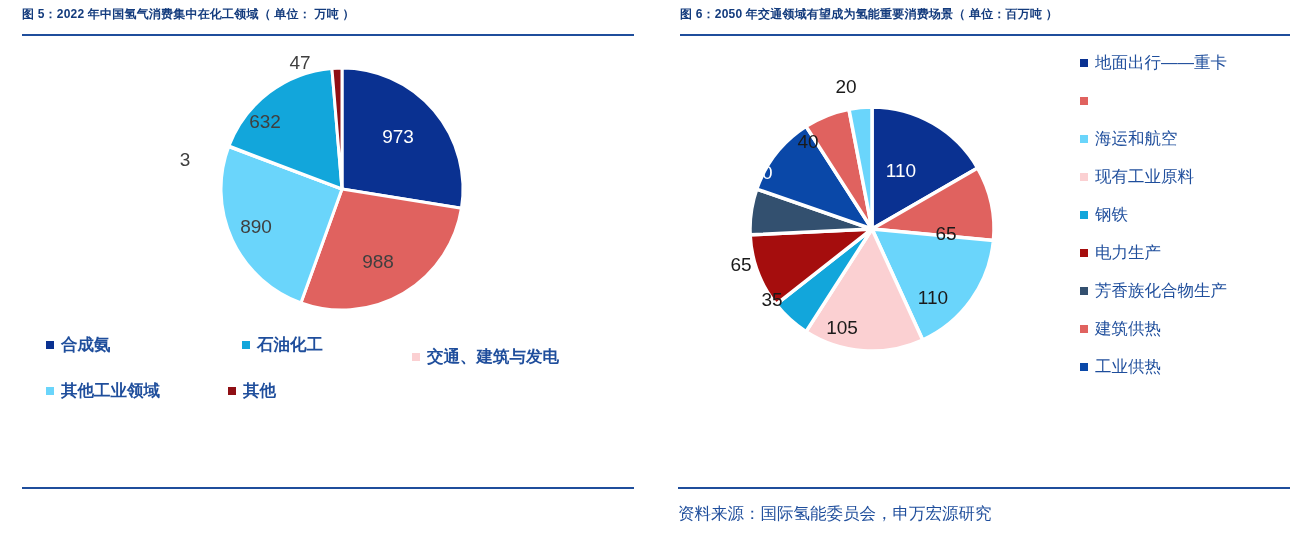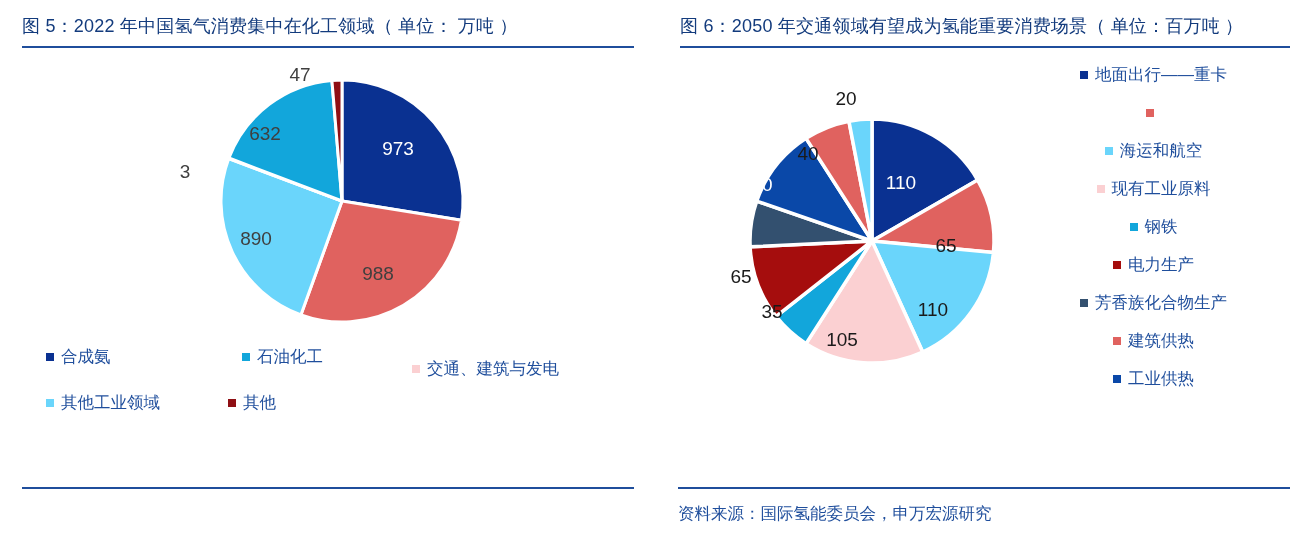--- a/index.html
+++ b/index.html
@@ -8,25 +8,24 @@
     background: #ffffff;
     font-family: "Liberation Sans", "DejaVu Sans", sans-serif;
     overflow: hidden;
   }
   .page { position: relative; width: 1313px; height: 537px; display: flex; }
   .panel { position: relative; width: 656px; height: 537px; padding: 0 22px; }
   .panel.right { padding-left: 24px; }
 
   .fig-title {
     color: #133b7d;
-    font-weight: normal;
-    font-size: 18px;
+    font-weight: bold;
+    font-size: 12px;
     line-height: 28px;
     letter-spacing: 0.2px;
-    padding-top: 12px;
     white-space: pre-wrap;
   }
   .title-rule {
     border-bottom: 2.5px solid #1f4e9c;
     margin-top: 6px;
   }
 
   .chart-area {
     position: relative;
     height: 390px;
@@ -46,20 +45,21 @@
   
   .legend-left {
     position: absolute;
     left: 24px;
     top: 292px;
     width: 600px;
     display: flex;
     flex-wrap: wrap;
     font-size: 16.5px;
     color: #1f4e9c;
+    font-weight: bold;
   }
   .legend-left .li {
     display: flex;
     align-items: center;
     height: 34px;
     white-space: nowrap;
   }
   .legend-left .li.r1a { width: 196px; }
   .legend-left .li.r1b { width: 182px; }
   .legend-left .li.r1c { width: 170px; }
@@ -72,21 +72,20 @@
     left: 400px;
     top: 8px;
     font-size: 16.5px;
     color: #1f4e9c;
   }
   .legend-right .li {
     display: flex;
     align-items: center;
     height: 38px;
     white-space: nowrap;
-    justify-content: center;
   }
 
   .swatch {
     width: 8px; height: 8px;
     flex: 0 0 8px;
     margin-right: 7px;
     display: inline-block;
   }
 
   .source-rule {

